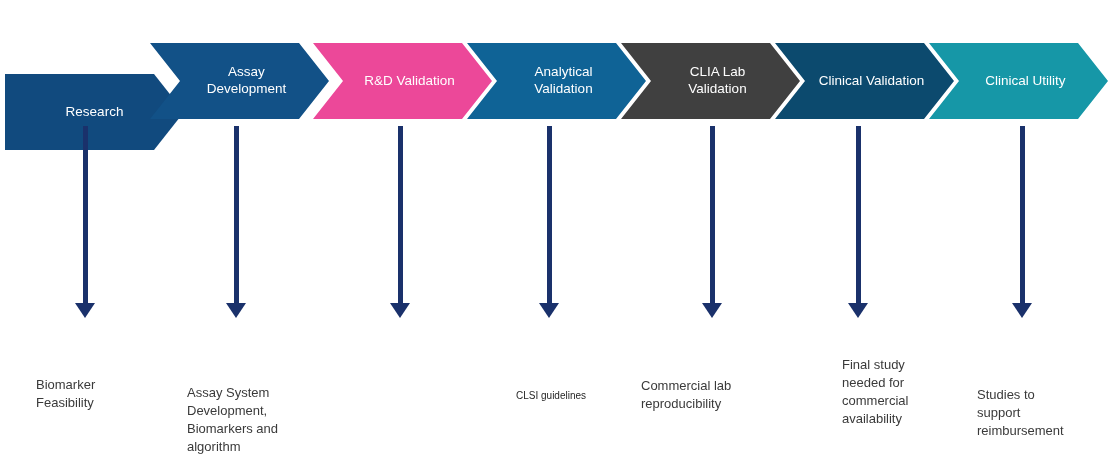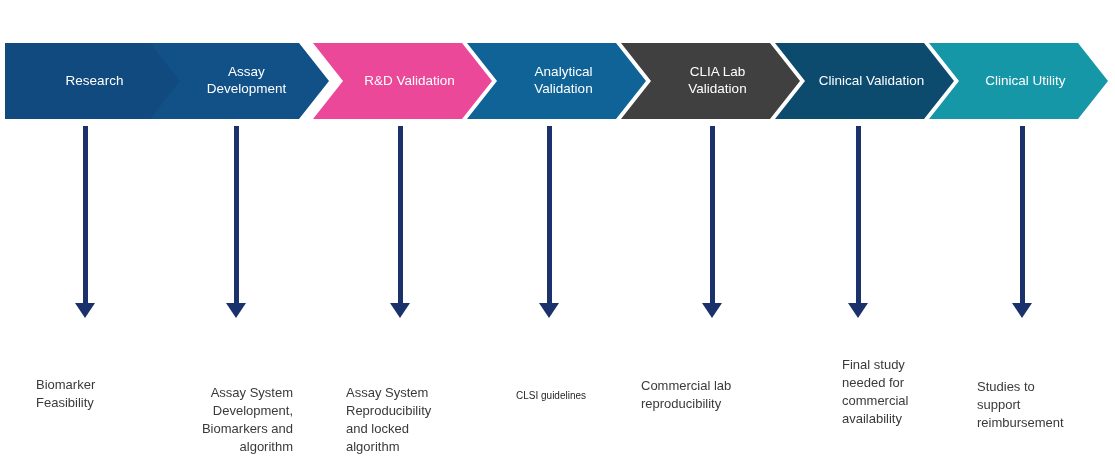--- a/index.html
+++ b/index.html
@@ -33,21 +33,21 @@
   }
   .chev-label {
     color: #ffffff;
     font-size: 13.5px;
     line-height: 1.25;
     text-align: center;
     max-width: 112px;
     display: block;
   }
   .chev-mid .chev-label { margin-left: 14px; }
-  .chev-0 { left: 5px;   }
+  .chev-0 { left: 5px; margin-top: 31px;   }
   .chev-1 { left: 150px; }
   .chev-2 { left: 313px; }
   .chev-3 { left: 467px; }
   .chev-4 { left: 621px; }
   .chev-5 { left: 775px; }
   .chev-6 { left: 929px; justify-content: center; }
   
   .v-arrow {
     position: absolute;
     top: 126px;
@@ -73,26 +73,26 @@
   .arrow-5 { left: 848px;  }
   .arrow-6 { left: 1012px; }
   
   .caption {
     position: absolute;
     color: #3a3a3a;
     font-size: 13px;
     line-height: 1.38;
   }
   .cap-0 { left: 36px;  top: 376px; width: 84px;  }
-  .cap-1 { left: 187px; top: 384px; width: 106px; text-align: right; }
+  .cap-1 { left: 187px; top: 384px; width: 106px; }
   .cap-2 { left: 346px; top: 384px; width: 106px; }
   .cap-3 { left: 516px; top: 389px; width: 94px; font-size: 10px; line-height: 1.45; color: #262626; }
   .cap-4 { left: 641px; top: 377px; width: 108px; }
   .cap-5 { left: 842px; top: 356px; width: 84px;  }
-  .cap-6 { left: 977px; top: 378px; width: 102px; }
+  .cap-6 { left: 977px; top: 386px; width: 102px; }
 </style>
 </head>
 <body>
 
 <div class="canvas">
 
   <div class="chevron chev-first chev-0" style="background-color: rgb(17, 74, 126);">
     <span class="chev-label">Research</span>
   </div>
   <div class="chevron chev-mid chev-1" style="background-color: rgb(18, 81, 135);">
@@ -138,19 +138,18 @@
     <div class="shaft" style="background-color: rgb(26, 49, 107);"></div>
     <div class="head" style="background-color: rgb(26, 49, 107);"></div>
   </div>
   <div class="v-arrow arrow-6">
     <div class="shaft" style="background-color: rgb(26, 49, 107);"></div>
     <div class="head" style="background-color: rgb(26, 49, 107);"></div>
   </div>
 
   <div class="caption cap-0">Biomarker Feasibility</div>
   <div class="caption cap-1">Assay System Development, Biomarkers and algorithm</div>
-  <div class="caption cap-2">Assay System Reproducibility and locked algorithm</div>
   <div class="caption cap-3">CLSI guidelines</div>
   <div class="caption cap-4">Commercial lab reproducibility</div>
   <div class="caption cap-5">Final study needed for commercial availability</div>
   <div class="caption cap-6">Studies to support reimbursement</div>
 
 </div>
 
 </body></html>

